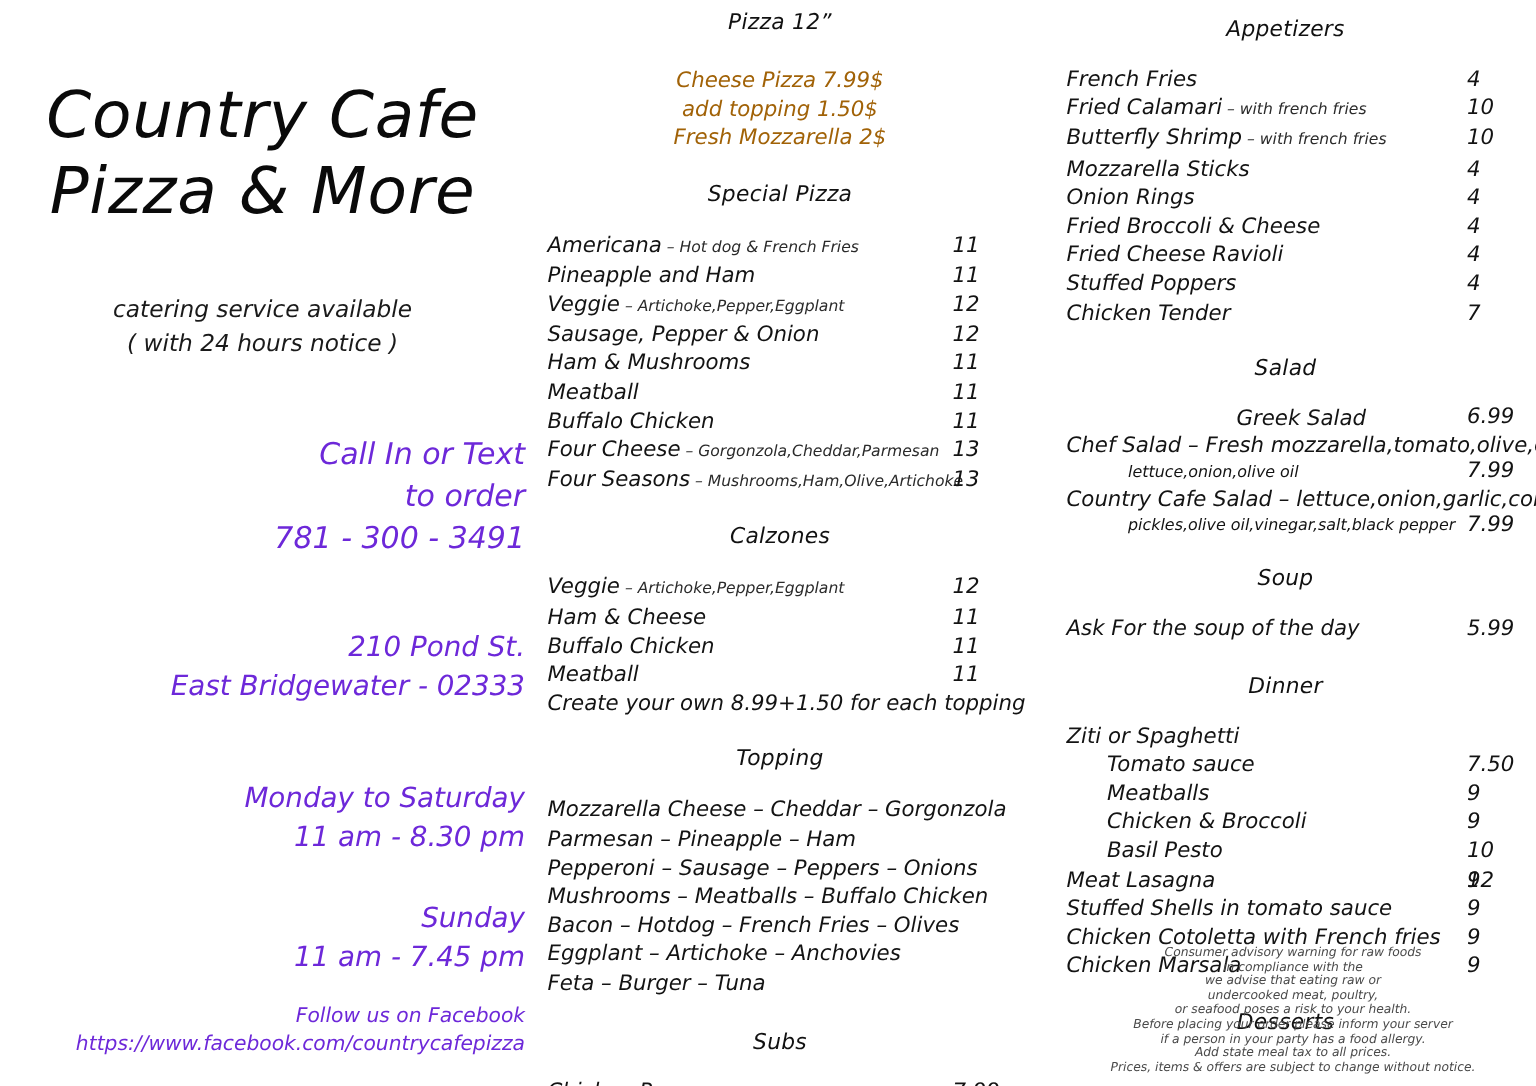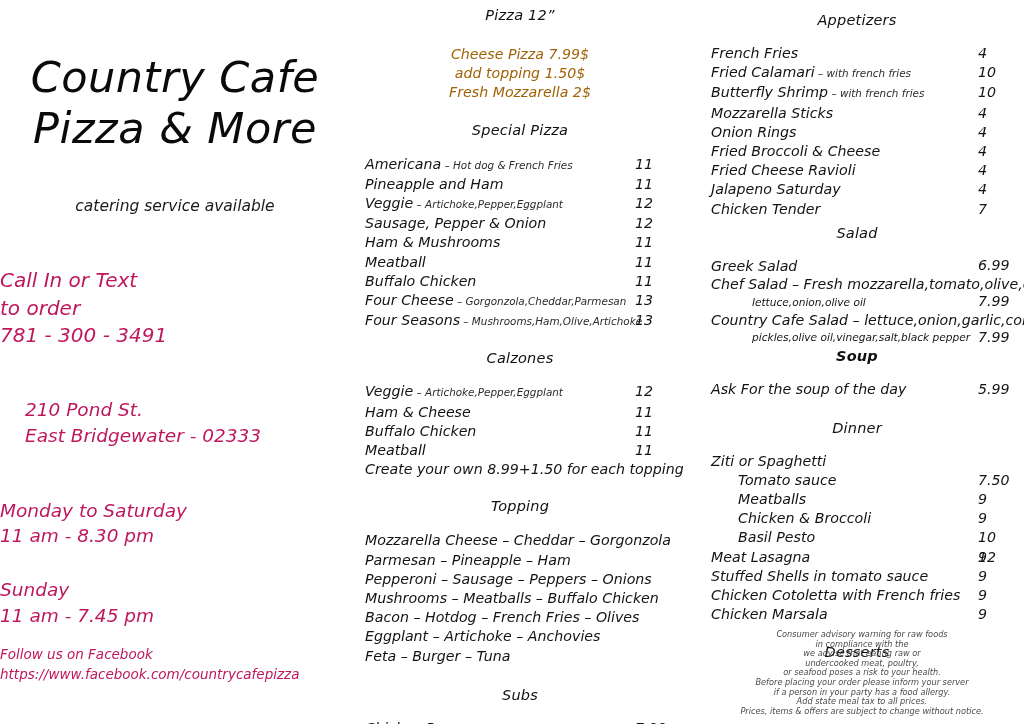--- a/index.html
+++ b/index.html
@@ -37,23 +37,23 @@
 
   .catering {
     text-align: center;
     font-style: italic;
     font-size: 15.5px;
     line-height: 1.45;
     margin-top: 42px;
     color: #1a1a1a;
   }
   .blk {
-    text-align: left;
-    font-style: italic;
-    color: #be185d;
+    text-align: right;
+    font-style: italic;
+    color: #6d28d9;
   }
   .blk-call  { margin-top: 49px; font-size: 20px;  line-height: 1.38; }
   .blk-addr  { margin-top: 47px; font-size: 18.5px;line-height: 1.40; padding-left: 25px; }
   .blk-hours1{ margin-top: 49px; font-size: 18.5px;line-height: 1.40; }
   .blk-hours2{ margin-top: 28px; font-size: 18.5px;line-height: 1.40; }
   .blk-fb    { margin-top: 16px; font-size: 13.5px;line-height: 1.45; }
 
   
   .sec-head {
     text-align: center;
@@ -83,21 +83,21 @@
 
   
   .col-right .row     { padding-left: 21px; }
   .col-right .row .pr { left: 288px; }
   .col-right .indent1 { padding-left: 48px; }
 
   .plain { font-style: italic; font-size: 14.2px; line-height: 19.2px; color:#a16207; }
 
   
   .saladrow { position: relative; font-style: italic; color:#131313; }
-  .saladrow .ln1 { font-size: 14.2px; line-height: 18.5px; padding-left: 21px; white-space: nowrap;}
+  .saladrow .ln1 { font-size: 14.2px; line-height: 18.5px; padding-left: 21px; white-space: nowrap; text-align: center;}
   .saladrow .ln2 { font-size: 10.6px; line-height: 17px; padding-left: 62px; white-space: nowrap;}
   .saladrow .pr  { position:absolute; left: 288px; font-size: 14.2px; }
 
   
   .advisory {
     position: absolute;
     left: 700px;
     top: 630px;
     width: 324px;
     text-align: center;
@@ -113,20 +113,21 @@
 
 <div class="col-left">
 
   <div class="brand">
     <span class="l1">Country Cafe</span>
     <span class="l2">Pizza &amp; More</span>
   </div>
 
   <div class="catering">
     <div>catering service available</div>
+    <div>( with 24 hours notice )</div>
   </div>
 
   <div class="blk blk-call">
     <div>Call In or Text</div>
     <div>to order</div>
     <div>781 - 300 - 3491</div>
   </div>
 
   <div class="blk blk-addr">
     <div>210 Pond St.</div>
@@ -208,43 +209,43 @@
 
   <div class="sec-head" style="margin-top:12px;">Appetizers</div>
   <ul class="items" id="appetizers-list" style="margin-top:16px;">
       <li class="row"><span class="nm">French Fries</span><span class="pr">4</span></li>
       <li class="row"><span class="nm">Fried Calamari</span><span class="dsc"> – with french fries</span><span class="pr">10</span></li>
       <li class="row"><span class="nm">Butterfly Shrimp</span><span class="dsc"> – with french fries</span><span class="pr">10</span></li>
       <li class="row"><span class="nm">Mozzarella Sticks</span><span class="pr">4</span></li>
       <li class="row"><span class="nm">Onion Rings</span><span class="pr">4</span></li>
       <li class="row"><span class="nm">Fried Broccoli &amp; Cheese</span><span class="pr">4</span></li>
       <li class="row"><span class="nm">Fried Cheese Ravioli</span><span class="pr">4</span></li>
-      <li class="row"><span class="nm">Jalapeno Saturday</span><span class="pr">4</span></li>
+      <li class="row"><span class="nm">Stuffed Poppers</span><span class="pr">4</span></li>
       <li class="row"><span class="nm">Chicken Tender</span><span class="pr">7</span></li>
     </ul>
 
-  <div class="sec-head" style="margin-top:6px;text-align:center;">Salad</div>
+  <div class="sec-head" style="margin-top:19px;text-align:center;">Salad</div>
   <div id="salad-list" style="margin-top:16px;">
       <div class="saladrow">
         <div class="ln1">Greek Salad</div>
         <span class="pr" style="top: 0px;">6.99</span>
       </div>
       <div class="saladrow">
         <div class="ln1">Chef Salad<span class="dsc"> – Fresh mozzarella,tomato,olive,oregano</span></div>
         <div class="ln2">lettuce,onion,olive oil</div>
         <span class="pr" style="top: 18px;">7.99</span>
       </div>
       <div class="saladrow">
         <div class="ln1">Country Cafe Salad<span class="dsc"> – lettuce,onion,garlic,corn,</span></div>
         <div class="ln2">pickles,olive oil,vinegar,salt,black pepper</div>
         <span class="pr" style="top: 18px;">7.99</span>
       </div>
     </div>
 
-  <div class="sec-head" style="margin-top:2px;font-weight:bold;">Soup</div>
+  <div class="sec-head" style="margin-top:19px;">Soup</div>
   <ul class="items" id="soup-list" style="margin-top:16px;">
       <li class="row"><span class="nm">Ask For the soup of the day</span><span class="pr">5.99</span></li>
     </ul>
 
   <div class="sec-head" style="margin-top:20px;">Dinner</div>
   <ul class="items" id="dinner-list" style="margin-top:16px;">
       <li class="row"><span class="nm">Ziti or Spaghetti</span></li>
       <li class="row indent1"><span class="nm">Tomato sauce</span><span class="pr">7.50</span></li>
       <li class="row indent1"><span class="nm">Meatballs</span><span class="pr">9</span></li>
       <li class="row indent1"><span class="nm">Chicken &amp; Broccoli</span><span class="pr">9</span></li>

